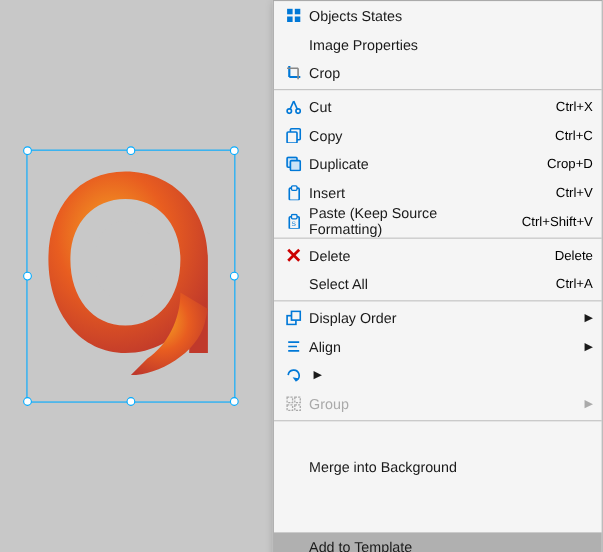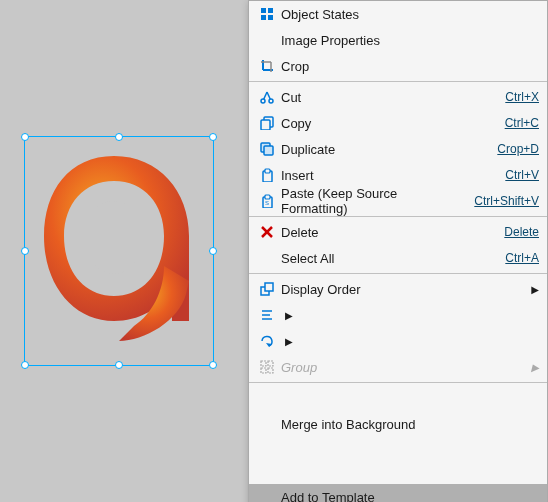--- a/index.html
+++ b/index.html
@@ -96,42 +96,40 @@
 
     .menu-item.highlighted {
       background: #b0b0b0;
       color: #1a1a1a;
       margin-top: 47px;
     }
 
     .menu-item.disabled {
       color: #aaa;
       cursor: default;
-      font-style: italic;
     }
 
     .menu-item .icon-area {
       width: 20px;
       height: 20px;
       display: flex;
       align-items: center;
       justify-content: center;
       margin-right: 4px;
       flex-shrink: 0;
     }
 
     .menu-item .label {
       flex: 1;
     }
 
     .menu-item .shortcut {
-      color: #0c4a6e;
+      color: #000000;
       font-size: 12px;
       margin-left: 20px;
-      text-decoration: underline;
     }
 
     .menu-item .arrow {
       margin-left: 4px;
       font-size: 10px;
     }
 
     .menu-separator {
       height: 1px;
       background: #c0c0c0;
@@ -175,21 +173,21 @@
 
 <div class="menu-item">
       <span class="icon-area">
         <svg width="14" height="14" viewBox="0 0 14 14">
           <rect x="1" y="1" width="5" height="5" fill="#0078d7"></rect>
           <rect x="8" y="1" width="5" height="5" fill="#0078d7"></rect>
           <rect x="1" y="8" width="5" height="5" fill="#0078d7"></rect>
           <rect x="8" y="8" width="5" height="5" fill="#0078d7"></rect>
         </svg>
       </span>
-      <span class="label">Object States</span>
+      <span class="label">Objects States</span>
     </div>
     <div class="menu-item">
       <span class="icon-area"></span>
       <span class="label">Image Properties</span>
     </div>
     <div class="menu-item">
       <span class="icon-area">
         <svg width="14" height="14" viewBox="0 0 14 14">
           <line x1="3" y1="1" x2="3" y2="11" stroke="#0078d7" stroke-width="2"></line>
           <line x1="3" y1="11" x2="13" y2="11" stroke="#0078d7" stroke-width="2"></line>
@@ -281,20 +279,21 @@
       <span class="arrow">▶</span>
     </div>
     <div class="menu-item">
       <span class="icon-area">
         <svg width="14" height="14" viewBox="0 0 14 14">
           <line x1="2" y1="3" x2="12" y2="3" stroke="#0078d7" stroke-width="1.5"></line>
           <line x1="2" y1="7" x2="10" y2="7" stroke="#0078d7" stroke-width="1.5"></line>
           <line x1="2" y1="11" x2="12" y2="11" stroke="#0078d7" stroke-width="1.5"></line>
         </svg>
       </span>
+      <span class="label">Align</span>
       <span class="arrow">▶</span>
     </div>
     <div class="menu-item">
       <span class="icon-area">
         <svg width="14" height="14" viewBox="0 0 14 14">
           <path d="M2 7 A5 5 0 1 1 9 12" fill="none" stroke="#0078d7" stroke-width="1.5"></path>
           <polygon points="6,9 9,13 12,10" fill="#0078d7"></polygon>
         </svg>
       </span>
       <span class="arrow">▶</span>

